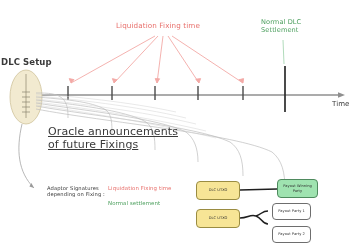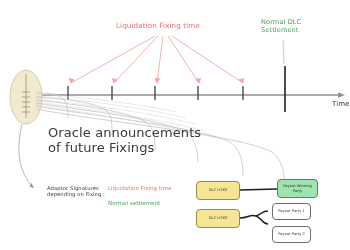--- a/index.html
+++ b/index.html
@@ -18,21 +18,21 @@
     white-space:pre;
     line-height:1.15;
     letter-spacing:.1px;
   }
   .lbl-dark{color:#3a3a3a;}
   .lbl-red{color:#e8706c;}
   .lbl-green{color:#4a9e5c;}
   .t-dlc-setup{left:1px;top:58px;font-size:8.5px;font-weight:600;color:#3a3a3a;}
   .t-liq-top{left:116px;top:22px;font-size:7.2px;}
   .t-normal-top{left:261px;top:19px;font-size:6.6px;}
-  .t-oracle{left:48px;top:126px;font-size:13px;}
+  .t-oracle{left:48px;top:126px;font-size:11px;text-decoration:underline;}
   .t-adaptor{left:47px;top:186px;font-size:5.2px;}
   .t-liq-key{left:108px;top:185px;font-size:5.4px;}
   .t-norm-key{left:108px;top:200px;font-size:5.4px;}
   .t-time{left:332px;top:100px;font-size:7px;text-align:right;}
   .box{
     position:absolute;
     border-radius:4px;
     box-sizing:border-box;
     display:flex;align-items:center;justify-content:center;
     text-align:center;
@@ -129,20 +129,21 @@
     <g fill="none" stroke="#1f1f1f" stroke-width="1.5">
 
       <path d="M240,190 L277,189"></path>
 
       <path d="M240,218 C 248,218 250,214 256,216 C 262,218 262,224 268,224"></path>
       <path d="M256,216 C 262,214 262,211 268,211"></path>
     </g>
 
   </svg>
 
+  <div class="lbl lbl-dark t-dlc-setup">DLC Setup</div>
 
   <div class="lbl lbl-red t-liq-top">Liquidation Fixing time</div>
 
   <div class="lbl lbl-green t-normal-top">Normal DLC
 Settlement</div>
 
   <div class="lbl lbl-dark t-oracle">Oracle announcements
 of future Fixings</div>
 
   <div class="lbl lbl-dark t-time">Time</div>

